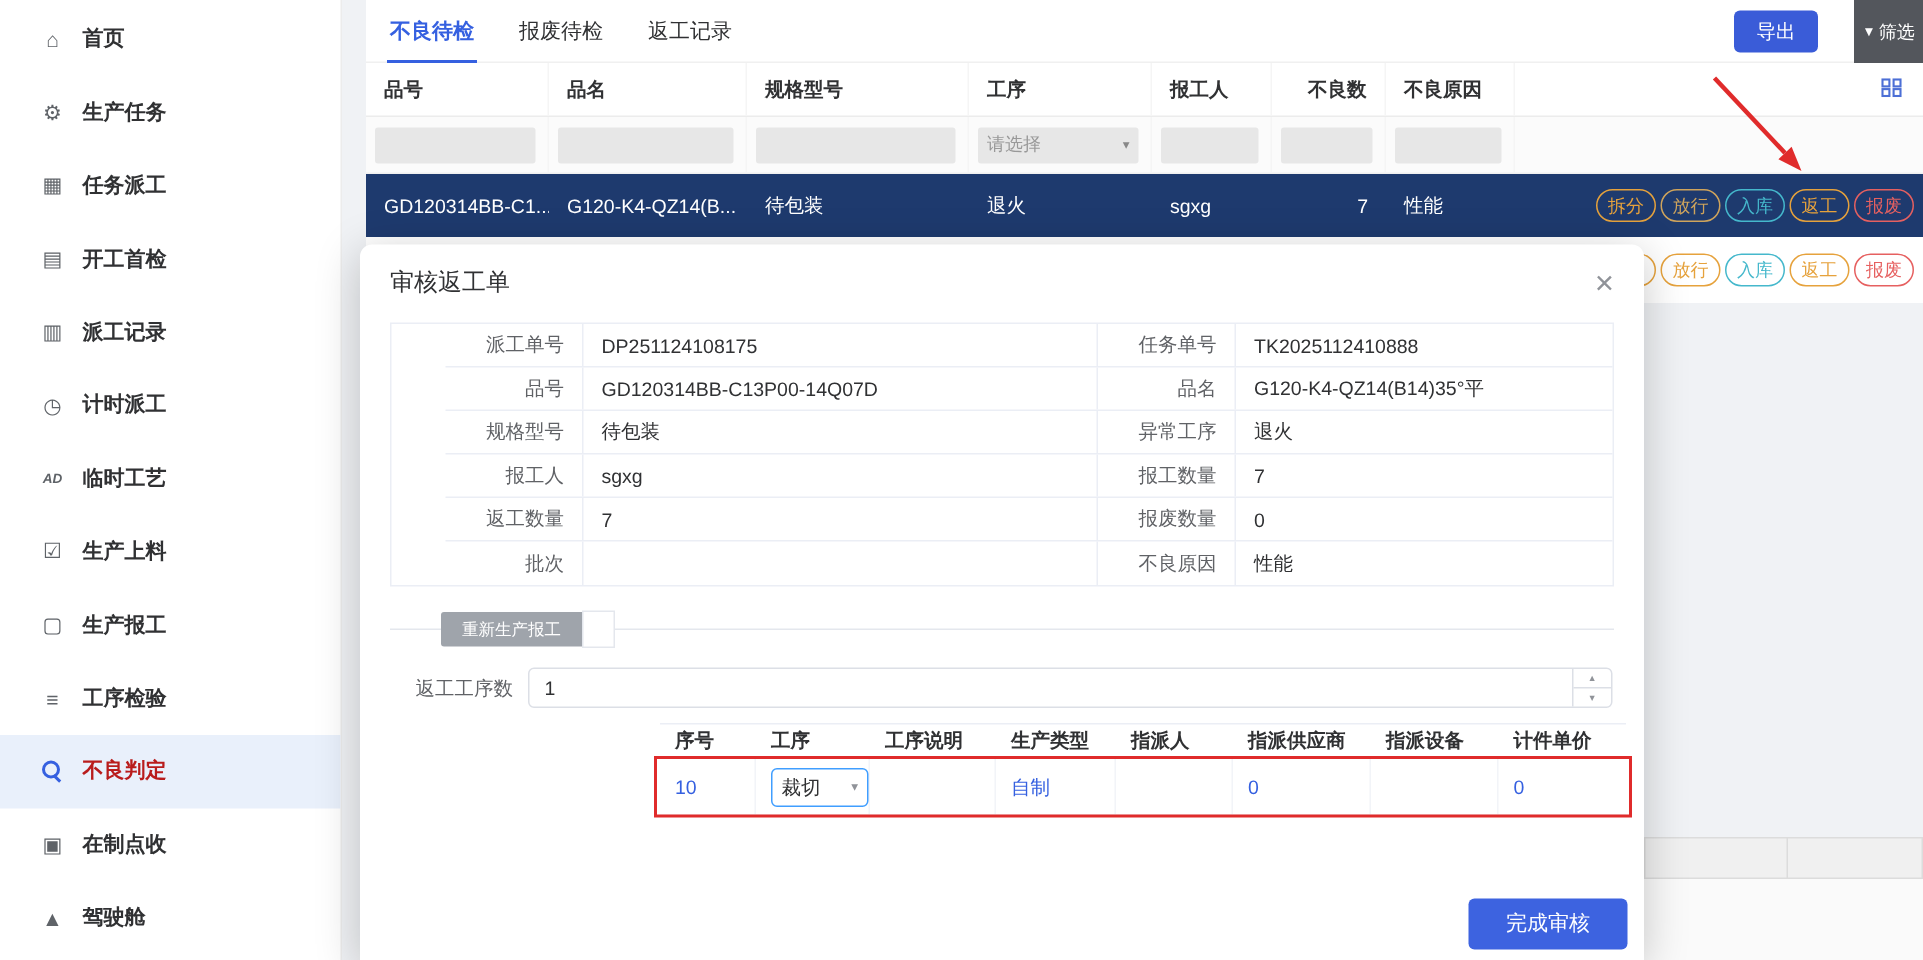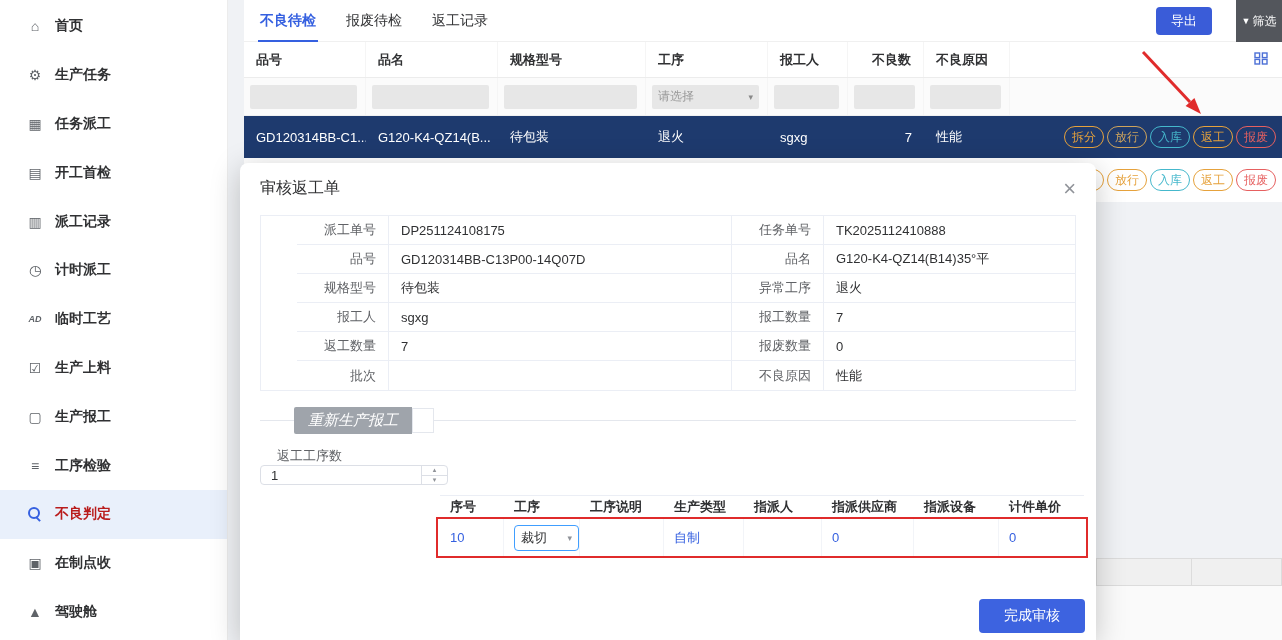--- a/index.html
+++ b/index.html
@@ -75,25 +75,25 @@
 
   .info-table { margin: 8px 20px 0; border: 1px solid #ebeef5; padding-left: 36px; }
   .it-row { display: flex; height: 29px; border-bottom: 1px solid #ebeef5; }
   .it-row:last-child { border-bottom: none; }
   .it-label { width: 92px; padding-right: 12px; color: #606266; font-size: 13px; border-right: 1px solid #ebeef5; display: flex; align-items: center; justify-content: flex-end; }
   .it-value { width: 343px; padding-left: 12px; font-size: 13px; color: #303133; border-right: 1px solid #ebeef5; display: flex; align-items: center; overflow: hidden; white-space: nowrap; }
   .it-value.last { flex: 1; border-right: none; }
 
   .section { display: flex; align-items: center; margin: 16px 20px 0; }
   .section .line-start { width: 34px; height: 1px; background: #e4e7ed; }
-  .section .chip { background: #9fa4ab; color: #fff; font-size: 15px; padding: 4px 14px; border-radius: 2px 0 0 2px; font-style: italic; }
+  .section .chip { background: #9fa4ab; color: #fff; font-size: 11px; padding: 4px 14px; border-radius: 2px 0 0 2px; }
   .section .chip-btn { width: 22px; height: 25px; background: #fff; border: 1px solid #e4e7ed; cursor: pointer; }
   .section .line-end { flex: 1; height: 1px; background: #e4e7ed; }
 
-  .rework-row { display: flex; align-items: flex-start; margin: 13px 21px 0 20px; flex-direction: column; }
+  .rework-row { display: flex; align-items: center; margin: 13px 21px 0 20px; }
   .rework-label { width: 92px; padding-right: 10px; font-size: 13px; color: #606266; text-align: right; flex-shrink: 0; }
   .num-input { flex: 1; height: 27px; border: 1px solid #dcdfe6; border-radius: 4px; position: relative; }
   .num-input input { width: 100%; height: 100%; border: none; background: transparent; font-size: 13px; color: #303133; padding-left: 10px; outline: none; font-family: inherit; }
   .spinner { position: absolute; right: 0; top: 0; width: 26px; height: 100%; border-left: 1px solid #dcdfe6; display: flex; flex-direction: column; }
   .spin-btn { flex: 1; display: flex; align-items: center; justify-content: center; font-size: 7px; color: #909399; cursor: pointer; }
   .spin-btn.up { border-bottom: 1px solid #dcdfe6; }
 
   .steps-wrap { margin: 10px 12px 0 200px; position: relative; }
   .s0 { width: 64px; } .s1 { width: 76px; } .s2 { width: 84px; } .s3 { width: 80px; }
   .s4 { width: 78px; } .s5 { width: 92px; } .s6 { width: 85px; } .s7 { width: 85px; }

